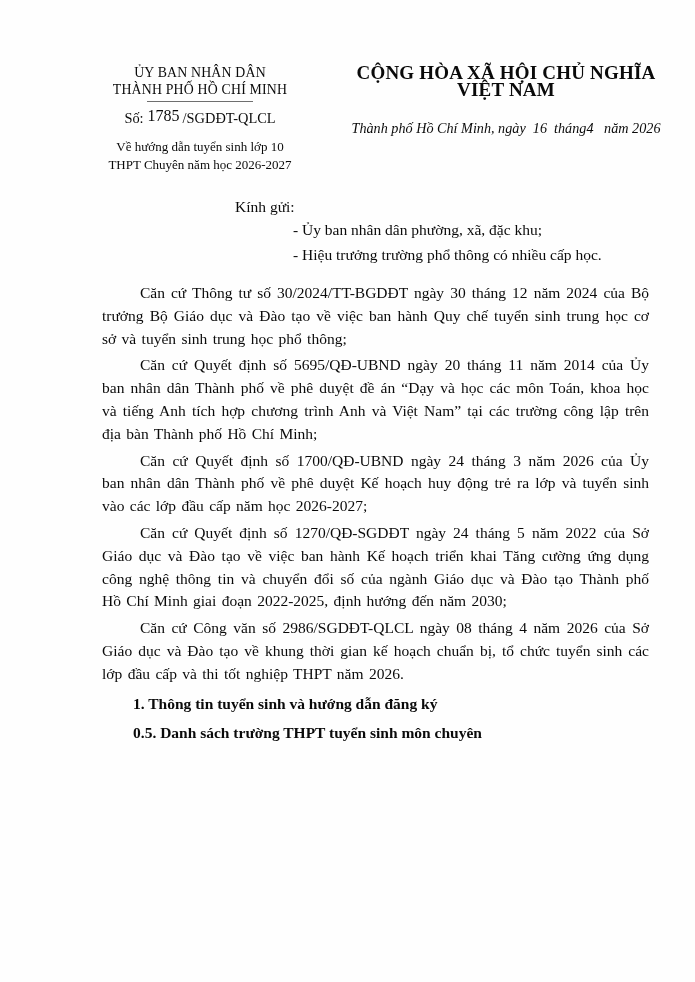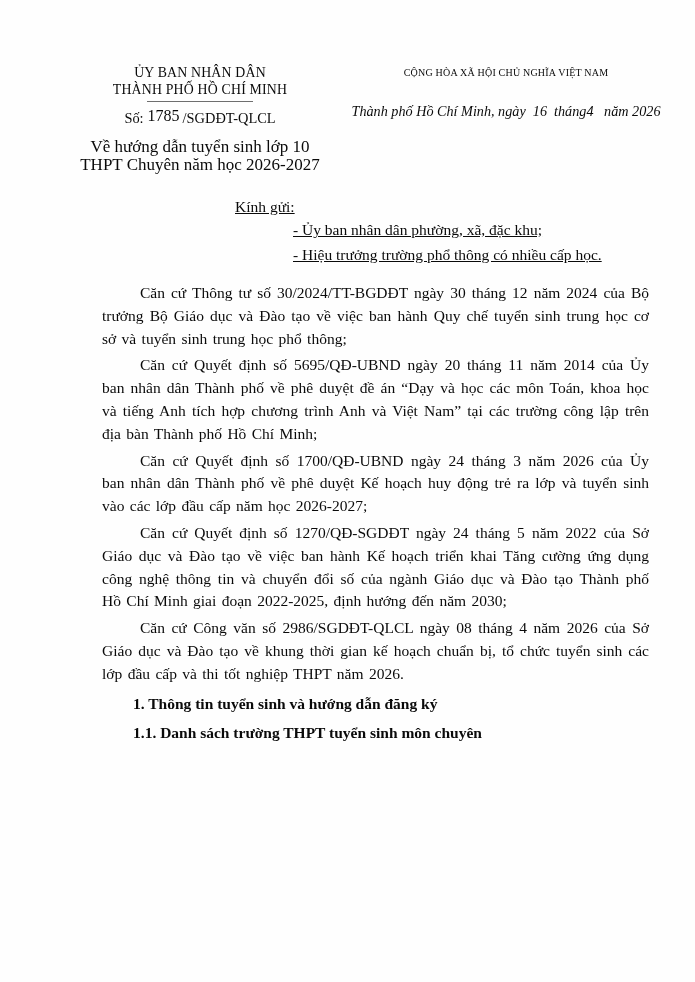--- a/index.html
+++ b/index.html
@@ -38,40 +38,40 @@
     border-top: 1.6px solid #6e6e6e;
     margin: 3px auto 7px auto;
   }
   .doc-number { font-size: 14.4px; line-height: 18px; white-space: nowrap; }
   .doc-number .num {
     font-size: 16px;
     position: relative;
     top: -2.5px;
     padding: 0 3px 0 4px;
   }
-  .subject { margin-top: 11px; font-size: 17px; line-height: 17.5px; }
-  .national-line1 { font-size: 10px; line-height: 17px; font-weight: normal; letter-spacing: 0.2px; }
+  .subject { margin-top: 11px; font-size: 13px; line-height: 17.5px; }
+  .national-line1 { font-size: 19px; line-height: 17px; font-weight: bold; letter-spacing: 0.2px; }
   .national-motto-wrap { margin-top: 2px; }
   .national-motto {
     display: inline-block;
     font-size: 15.5px;
     line-height: 19px;
     font-weight: bold;
     border-bottom: 1.6px solid #1a1a1a;
     padding: 0 4px 2px 4px;
   }
   .dateline {
     margin-top: 21px;
     font-size: 14.2px;
     line-height: 18px;
     font-style: italic;
     white-space: pre-wrap;
   }
   
-  .recipients { margin-top: 23px; font-size: 15.5px; text-decoration: underline; }
+  .recipients { margin-top: 23px; font-size: 15.5px; }
   .salutation { margin-left: 235px; line-height: 22px; }
   .recipient-item { margin-left: 293px; line-height: 24.5px; }
   
   .body {
     margin: 15px 46px 0 102px;
     font-size: 15.5px;
   }
   .body p {
     margin: 0 0 4px 0;
     line-height: 22.8px;
@@ -119,16 +119,16 @@
     <div class="recipient-item">- Hiệu trưởng trường phổ thông có nhiều cấp học.</div>
   </div>
 
   <div class="body">
     <p>Căn cứ Thông tư số 30/2024/TT-BGDĐT ngày 30 tháng 12 năm 2024 của Bộ trưởng Bộ Giáo dục và Đào tạo về việc ban hành Quy chế tuyển sinh trung học cơ sở và tuyển sinh trung học phổ thông;</p>
     <p>Căn cứ Quyết định số 5695/QĐ-UBND ngày 20 tháng 11 năm 2014 của Ủy ban nhân dân Thành phố về phê duyệt đề án “Dạy và học các môn Toán, khoa học và tiếng Anh tích hợp chương trình Anh và Việt Nam” tại các trường công lập trên địa bàn Thành phố Hồ Chí Minh;</p>
     <p>Căn cứ Quyết định số 1700/QĐ-UBND ngày 24 tháng 3 năm 2026 của Ủy ban nhân dân Thành phố về phê duyệt Kế hoạch huy động trẻ ra lớp và tuyển sinh vào các lớp đầu cấp năm học 2026-2027;</p>
     <p>Căn cứ Quyết định số 1270/QĐ-SGDĐT ngày 24 tháng 5 năm 2022 của Sở Giáo dục và Đào tạo về việc ban hành Kế hoạch triển khai Tăng cường ứng dụng công nghệ thông tin và chuyển đổi số của ngành Giáo dục và Đào tạo Thành phố Hồ Chí Minh giai đoạn 2022-2025, định hướng đến năm 2030;</p>
     <p>Căn cứ Công văn số 2986/SGDĐT-QLCL ngày 08 tháng 4 năm 2026 của Sở Giáo dục và Đào tạo về khung thời gian kế hoạch chuẩn bị, tổ chức tuyển sinh các lớp đầu cấp và thi tốt nghiệp THPT năm 2026.</p>
     <p class="heading">1. Thông tin tuyển sinh và hướng dẫn đăng ký</p>
-    <p class="heading">1.1. Danh sách trường THPT tuyển sinh môn chuyên</p>
+    <p class="heading">0.5. Danh sách trường THPT tuyển sinh môn chuyên</p>
   </div>
 
 </div>
 
 </body></html>

